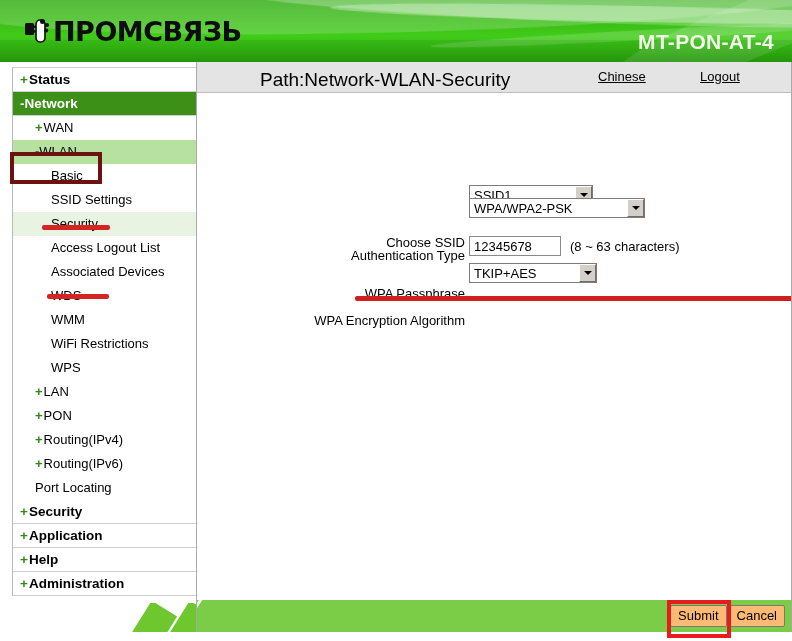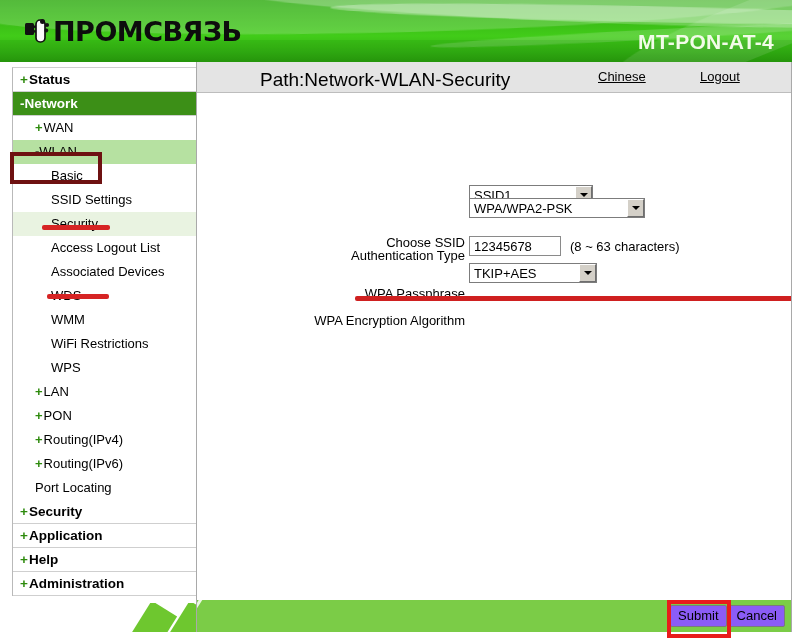--- a/index.html
+++ b/index.html
@@ -361,21 +361,21 @@
     right: 6px; top: 5px;
     display: flex;
     align-items: center;
     gap: 2px;
     z-index: 20;
   }
   .btn {
     height: 22px;
     min-width: 46px;
     padding: 0 7px;
-    background: #8b5cf6;
+    background: #fdba74;
     border: 1px solid #7a7a7a;
     border-radius: 2px;
     font-size: 13px;
     font-family: "Liberation Sans", sans-serif;
     color: #000;
     cursor: pointer;
     line-height: 20px;
     text-align: center;
   }
   

